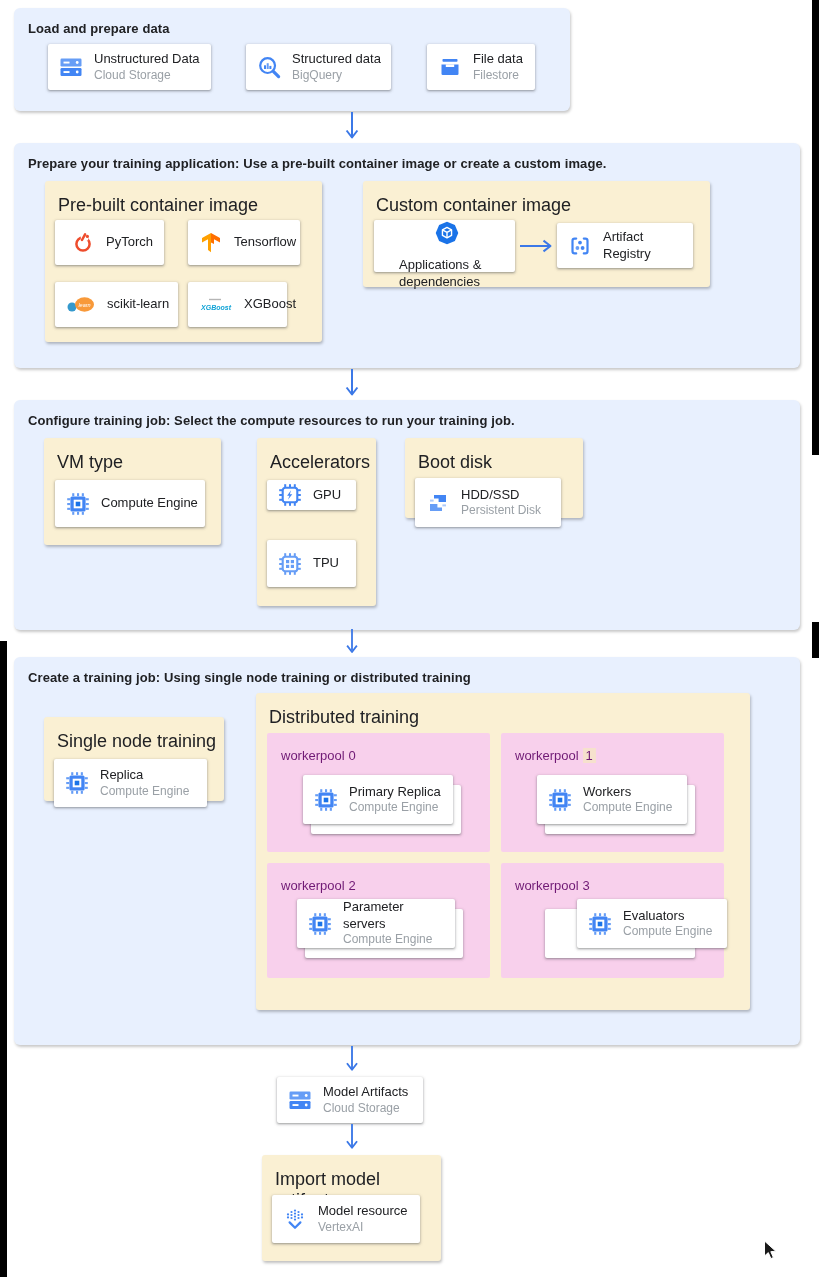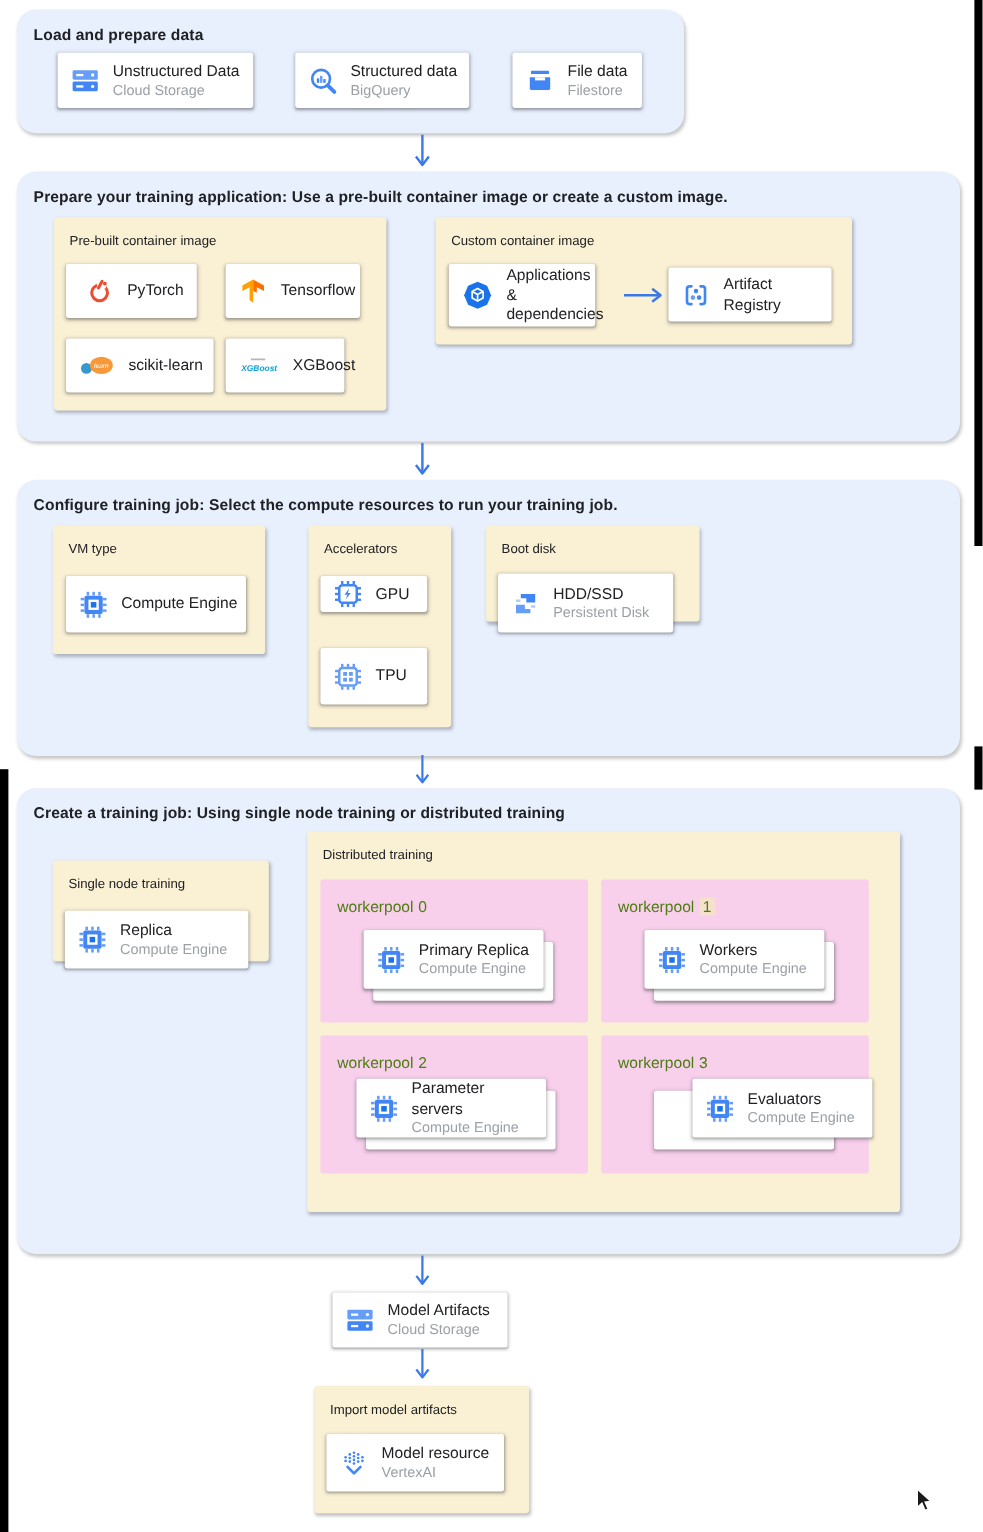--- a/index.html
+++ b/index.html
@@ -1,27 +1,27 @@
 <!DOCTYPE html>
 <html><head>
 <meta charset="utf-8">
 <style>
   * { margin:0; padding:0; box-sizing:border-box; }
   html,body { background:#fff; }
   body { font-family:"Liberation Sans", sans-serif; }
   #page { position:relative; width:819px; height:1277px; background:#fff; overflow:hidden; }
 
-  .sec { position:absolute; background:#e8f0fe; border-radius:16px; box-shadow:1px 2px 3px rgba(0,0,0,.22); }
+  .sec { position:absolute; background:#e8f0fe; border-radius:6px; box-shadow:1px 2px 3px rgba(0,0,0,.22); }
   .sec-title { position:absolute; left:14px; top:13px; font-size:13px; font-weight:bold; color:#202124; letter-spacing:.1px; }
 
   .ybox { position:absolute; background:#faf0d3; border-radius:3px; box-shadow:1px 2px 3px rgba(0,0,0,.25); }
-  .ylabel { position:absolute; left:13px; top:14px; font-size:11px; color:#202124; }
+  .ylabel { position:absolute; left:13px; top:14px; font-size:18px; color:#202124; }
 
   .pink { position:absolute; background:#f8d0ec; border-radius:2px; }
-  .plabel { position:absolute; left:14px; top:15px; font-size:13px; color:#4d7c0f; }
+  .plabel { position:absolute; left:14px; top:15px; font-size:13px; color:#701a75; }
   .num { margin-left:4px; }
   .num-hl { background:#f6e1cd; padding:0 3px; }
 
   .card { position:absolute; background:#fff; border-radius:2px;
           box-shadow:0 1px 2px rgba(60,64,67,.35), 0 1px 3px 1px rgba(60,64,67,.16);
           display:flex; align-items:center; padding:0 6px 0 11px; gap:11px; z-index:2; }
   .stack { position:absolute; background:#fff; border-radius:2px; z-index:1;
            box-shadow:0 1px 2px rgba(60,64,67,.35), 0 1px 3px 1px rgba(60,64,67,.16); }
   .txt { display:flex; flex-direction:column; line-height:1.28; }
   .t { font-size:13px; color:#202124; }
@@ -250,21 +250,21 @@
           <text x="17" y="14.5" font-size="7" font-style="italic" font-weight="bold" fill="#0ea2d6" text-anchor="middle">XGBoost</text>
         </svg>
         <span class="txt">
             <span class="t">XGBoost</span>
           </span>
       </div>
     </div>
 
     <div class="ybox" style="left:349px; top:38px; width:347px; height:106px;">
       <div class="ylabel">Custom container image</div>
-      <div class="card wrapmax" style="left:11px; top:39px; width:122px; height:52px;">
+      <div class="card wrapmax" style="left:11px; top:39px; width:141px; height:52px;flex-direction:column;">
         <svg class="ic" width="26" height="26" viewBox="0 0 24 24">
             <use href="#sym-apps"></use>
           </svg>
         <span class="txt">
             <span class="t">Applications &amp; dependencies</span>
           </span>
       </div>
       <svg class="arrow" style="left:157px; top:57px;" width="36" height="16">
           <use href="#sym-ah"></use>
         </svg>

